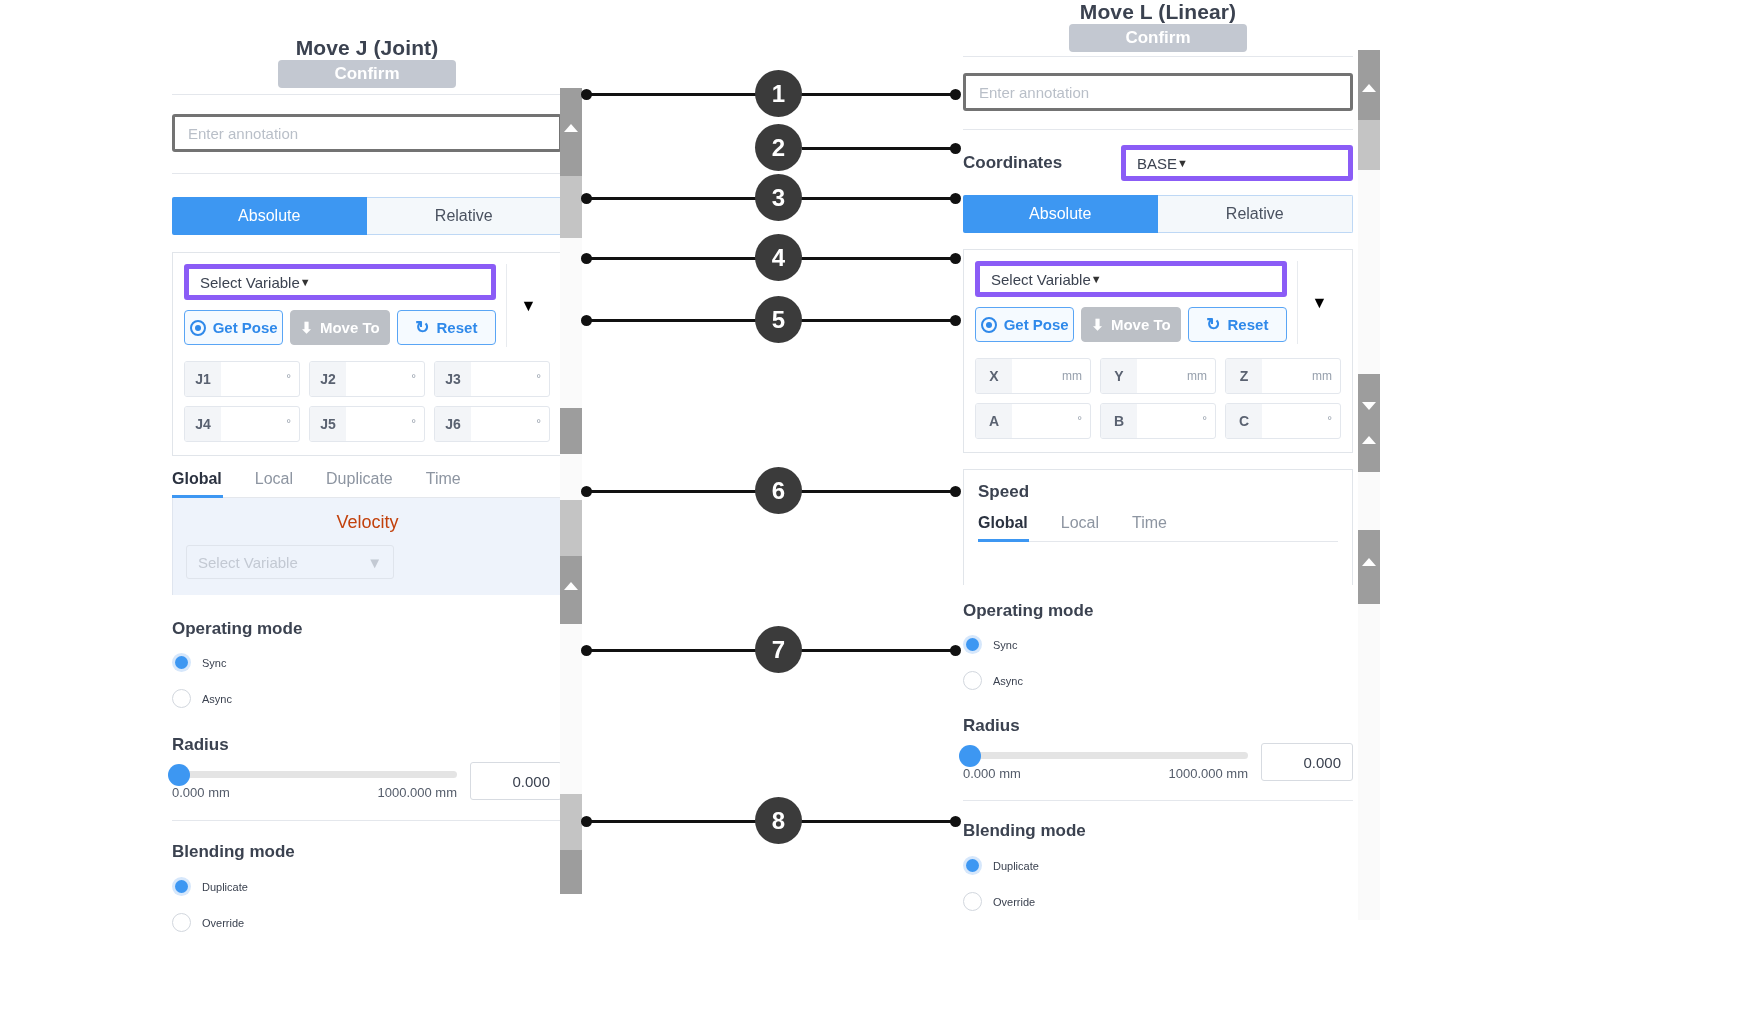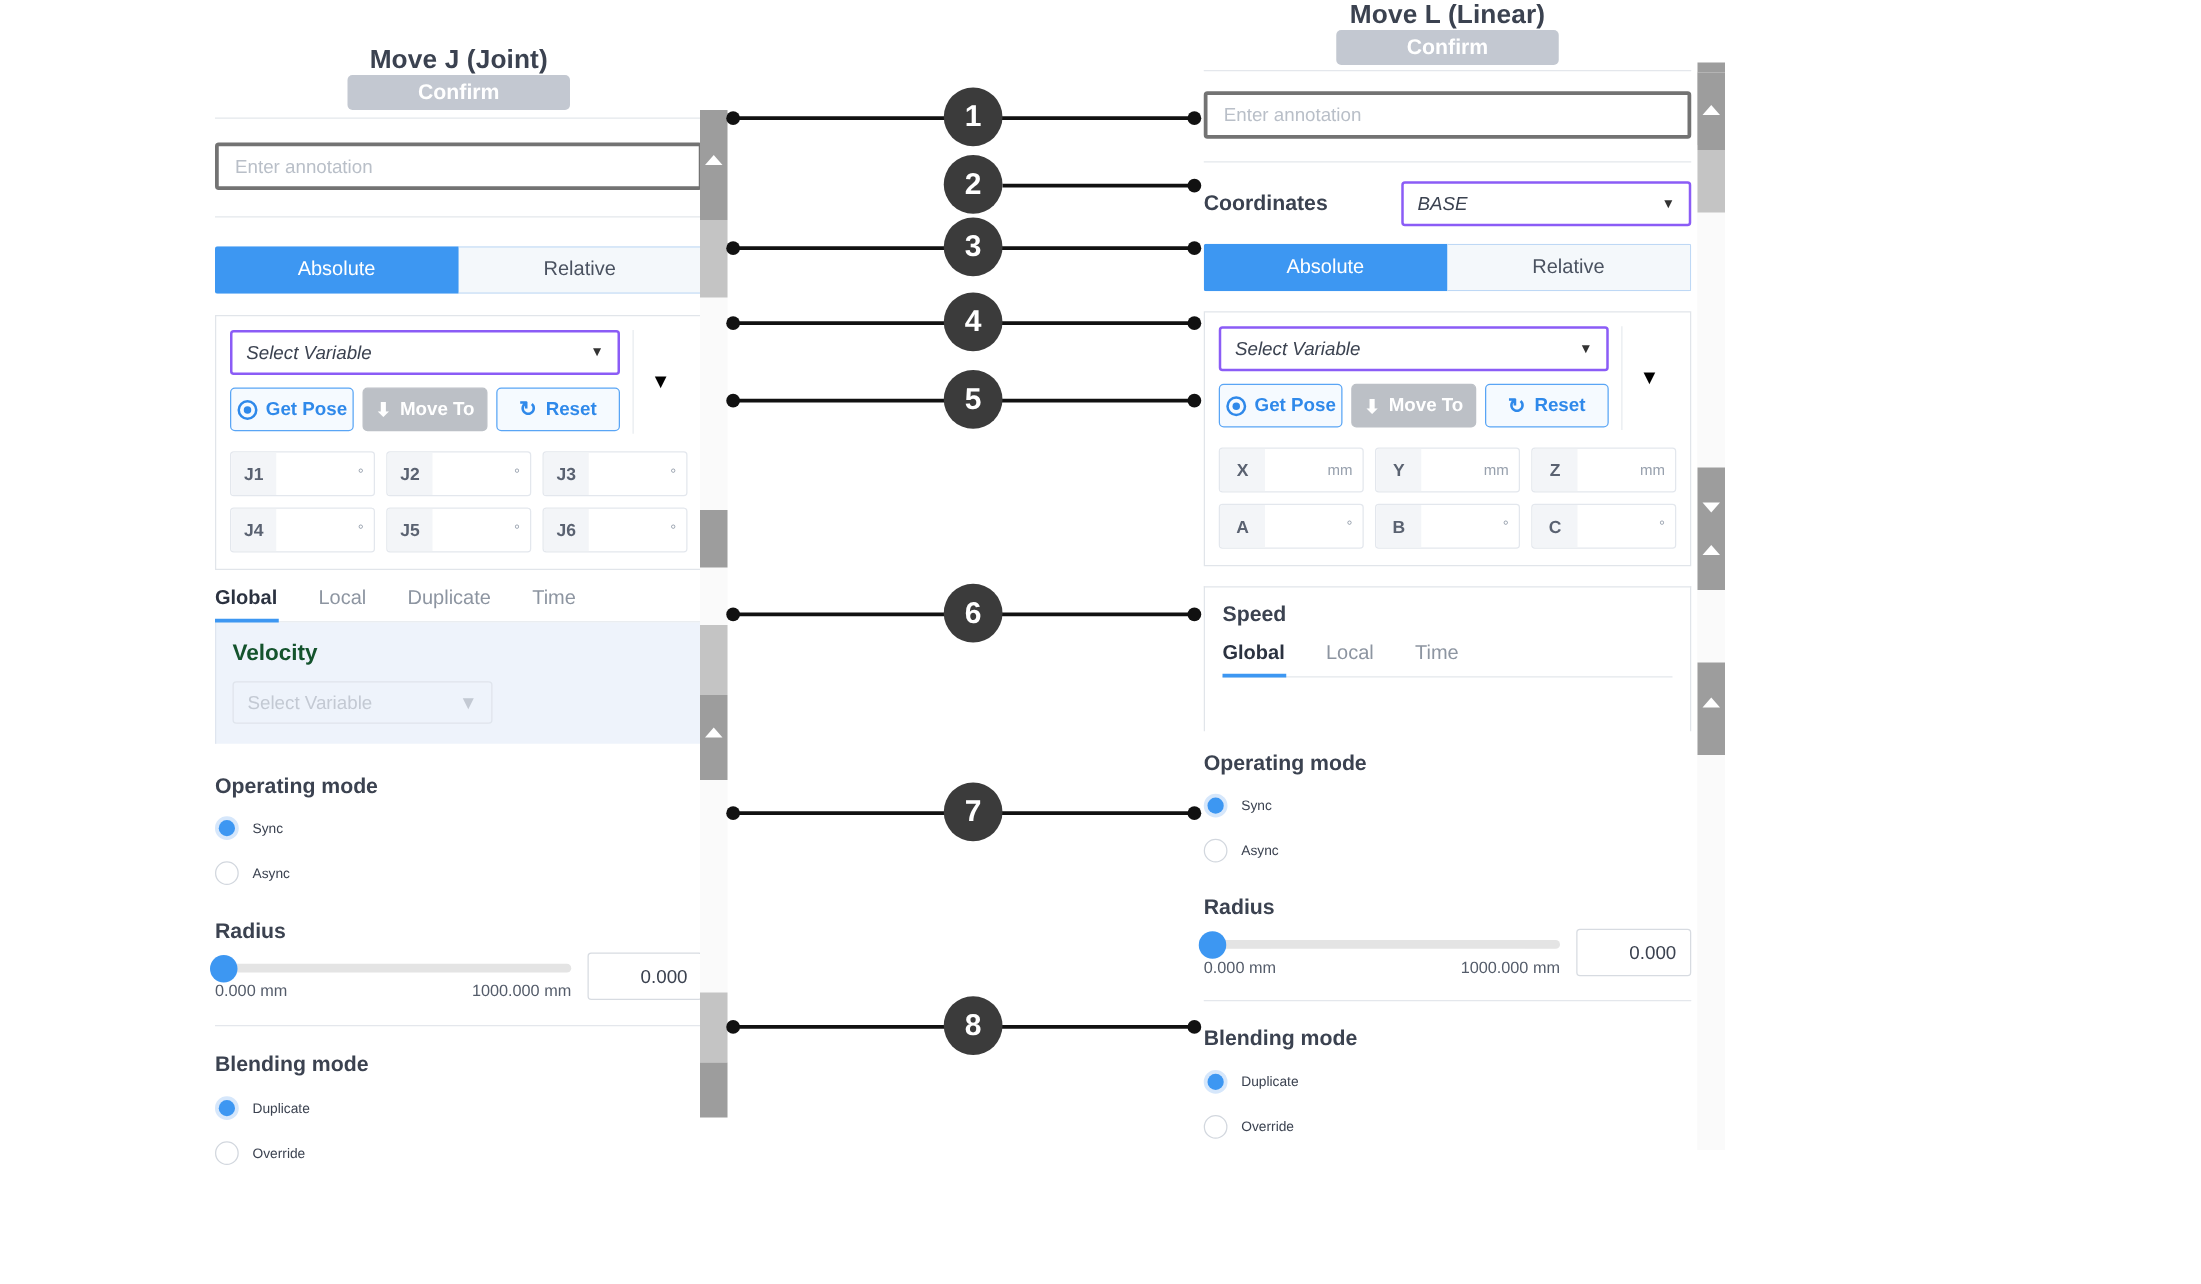--- a/index.html
+++ b/index.html
@@ -39,23 +39,23 @@
   .seg .s {
     flex:1; display:flex; align-items:center; justify-content:center;
     font-size:16px; cursor:pointer;
   }
   .seg .s.active { background:#3d97f2; color:#fff; }
   .seg .s.idle { background:#f4f8fb; color:#4a5260; border:1px solid #bed8f5; border-left:none; }
 
   
   .pose-box { border:1px solid #e1e5ea; background:#fff; }
   .sel-var {
-    height:36px; border:2px solid #8b5cf6; border-radius:3px; background:#fff;
-    display:flex; align-items:center; justify-content:space-between;
-    padding:0 11px; font-size:15px; color:#3b4250;font-style:italic;
+    height:36px; border:5px solid #8b5cf6; border-radius:3px; background:#fff;
+    display:flex; align-items:center; 
+    padding:0 11px; font-size:15px; color:#3b4250;
   }
   .sel-var .caret { font-size:11px; color:#333; }
   .btnrow { display:flex; gap:7px; }
   .pbtn {
     height:35px; border-radius:4px; display:flex; align-items:center;
     justify-content:center; gap:7px; font-size:15px; font-weight:700;
     flex:1;
   }
   .pbtn.outline { border:1px solid #59a5f5; background:#f5faff; color:#2f89ea; }
   .pbtn.filled  { background:#bcc0c6; color:#ffffff; border:1px solid #bcc0c6; }
@@ -77,21 +77,21 @@
   .fld .unit { font-size:12px; color:#97a0ad; padding-right:8px; }
 
   
   .tabs { display:flex; gap:0; border-bottom:1px solid #e4e7ec; }
   .tab { padding:0 17px 9px 0; margin-right:16px; font-size:16px; color:#8d95a1; position:relative; }
   .tab.active { color:#2b3240; font-weight:600; }
   .tab.active::after {
     content:""; position:absolute; left:0; right:16px; bottom:-1px; height:3px; background:#3d97f2;
   }
   .velbox { background:#eef3fb; }
-  .vel-title { font-size:18px; font-weight:700; color:#14532d; }
+  .vel-title { font-size:18px; font-weight:400; color:#c2410c;text-align:center; }
   .vel-sel {
     width:208px; height:34px; border:1px solid #dfe4ec; border-radius:3px;
     background:#eef3fb; display:flex; align-items:center; justify-content:space-between;
     padding:0 11px; font-size:15px; color:#c3c9d3;
   }
 
   .sec-title { font-size:17px; font-weight:700; color:#3b4250; }
   .radio-row { display:flex; align-items:center; gap:11px; }
   .radio { width:19px; height:19px; border-radius:50%; border:1px solid #d2d7de; background:#fff;
            position:relative; flex:none; }

